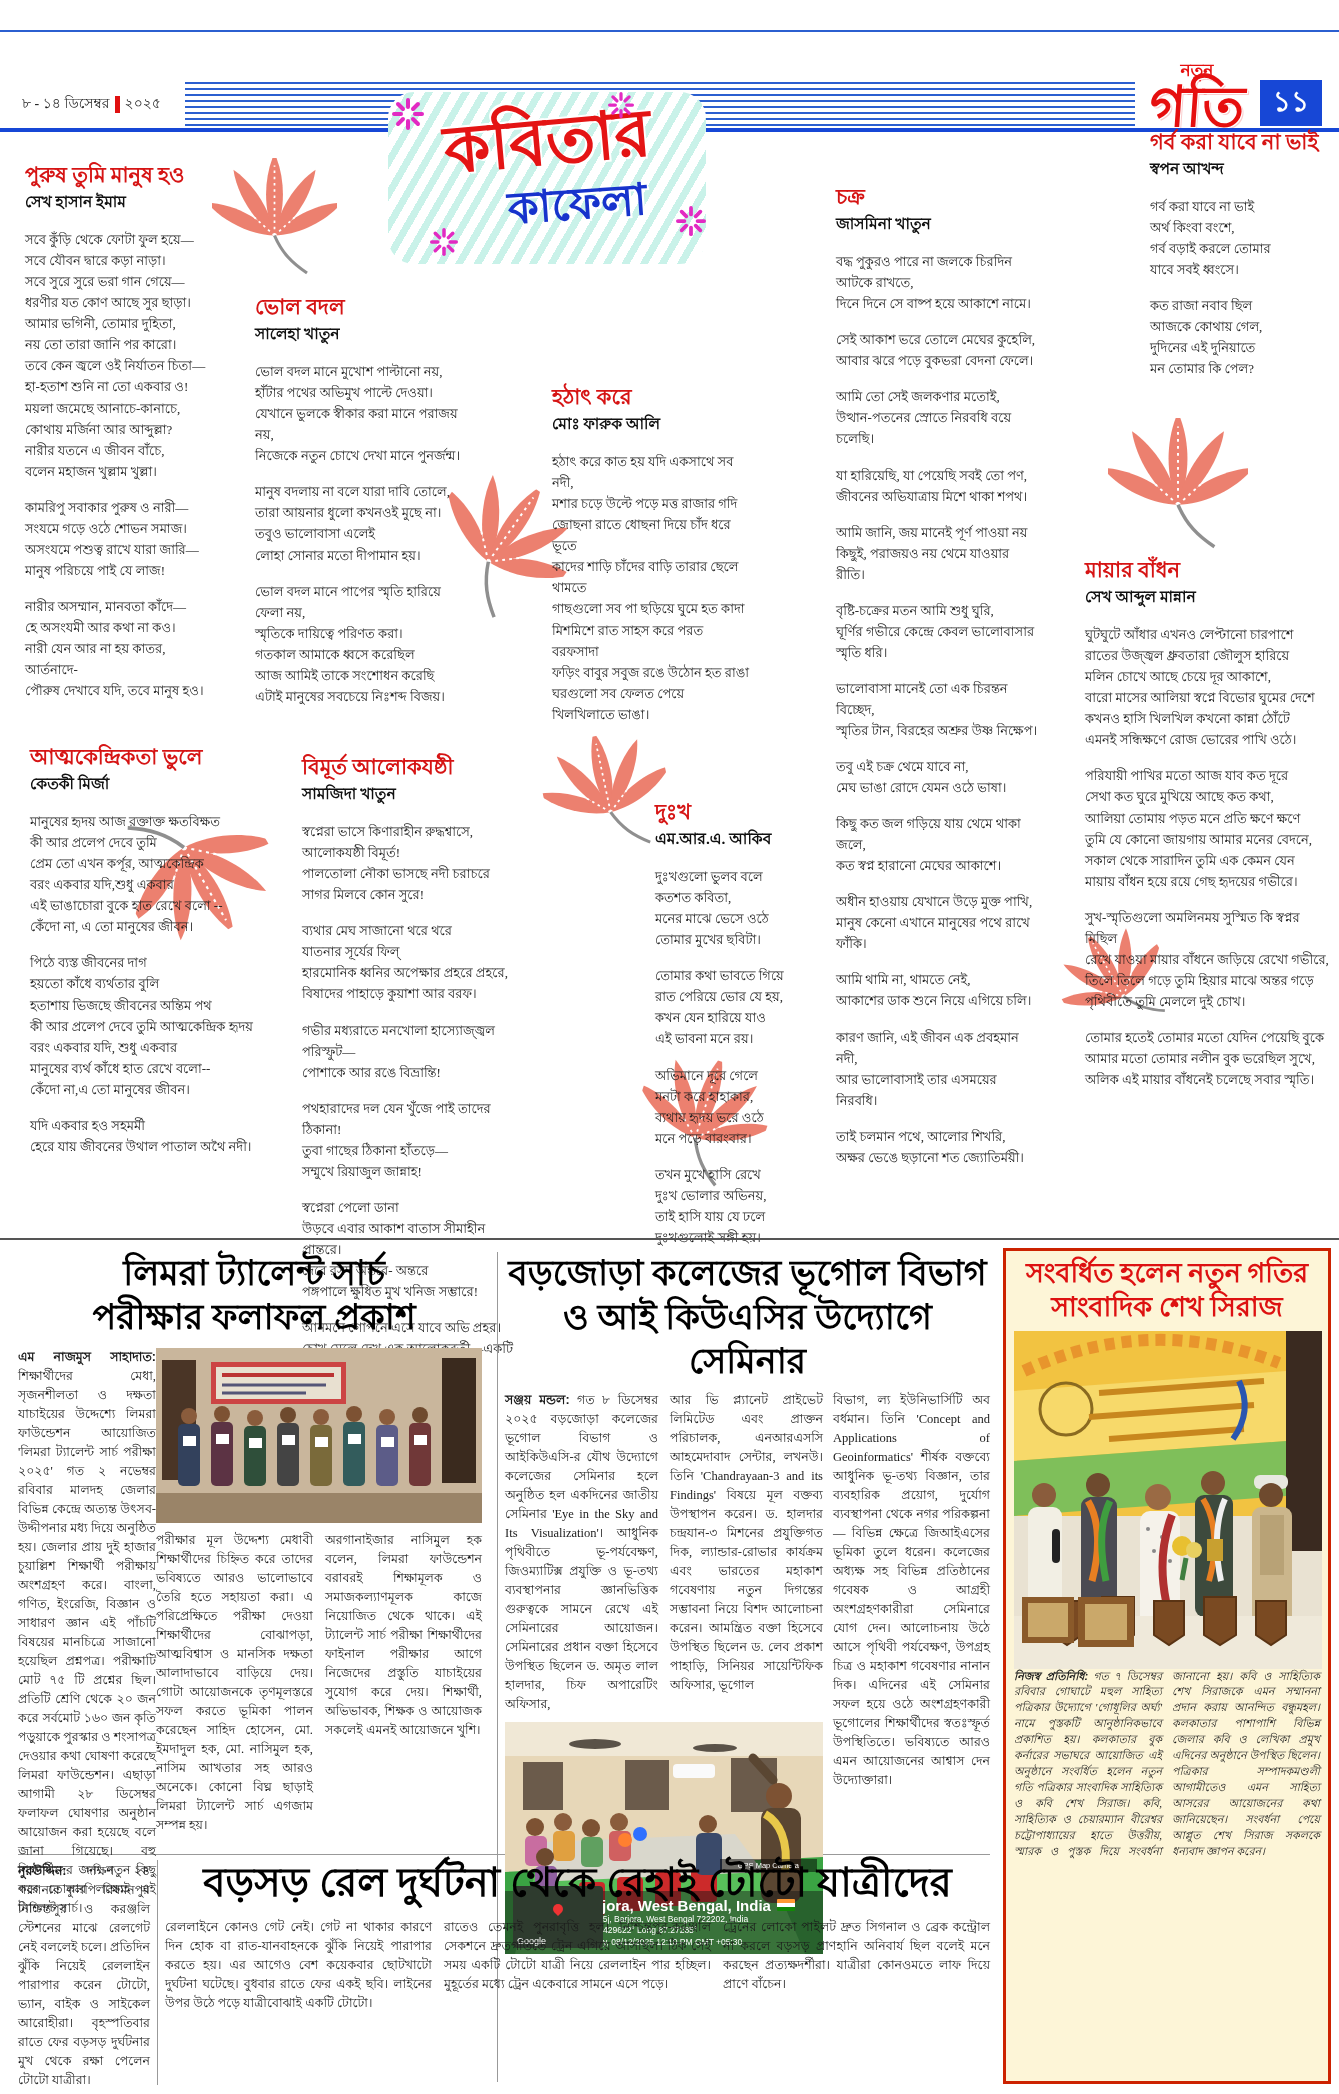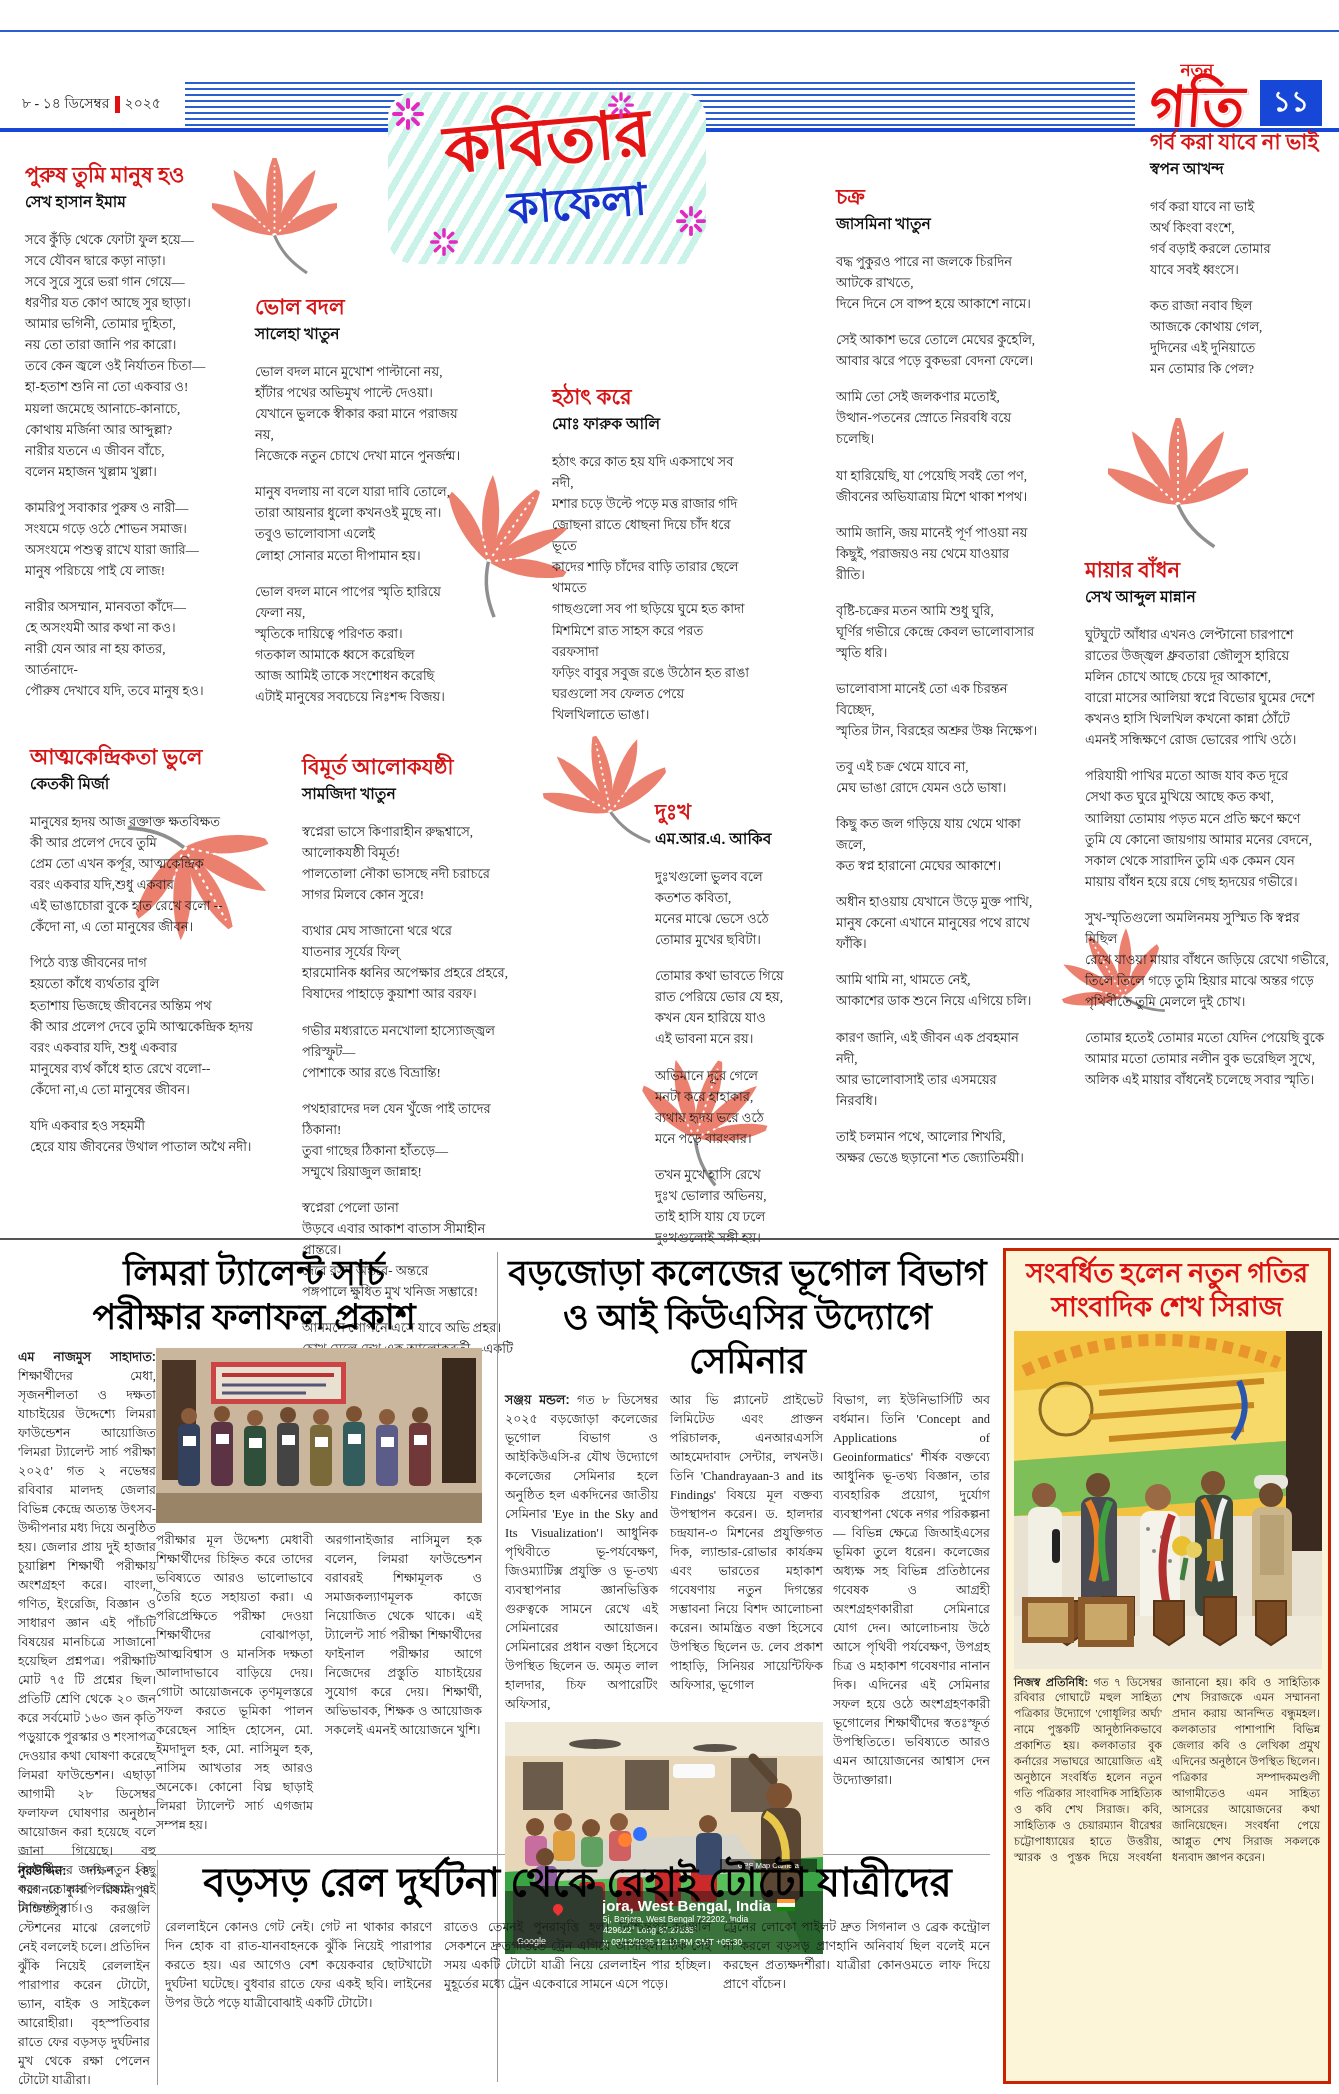--- a/index.html
+++ b/index.html
@@ -52,21 +52,21 @@
   .gps .small{font-size:8.5px;line-height:1.35;}
   .mapthumb{position:absolute;left:8px;bottom:6px;width:90px;height:62px;background:#2e3b2e;border-radius:4px;overflow:hidden;}
   .mapthumb .pin{position:absolute;left:40px;top:18px;width:10px;height:10px;background:#e33;border-radius:50% 50% 50% 0;transform:rotate(-45deg);}
   .mapthumb .glabel{position:absolute;left:4px;bottom:2px;color:#fff;font-size:9px;font-family:"Liberation Sans",sans-serif;}
   .gpsbadge{position:absolute;right:6px;bottom:82px;background:rgba(0,0,0,.5);color:#fff;font-size:7.5px;
             font-family:"Liberation Sans",sans-serif;padding:2px 18px;border-radius:0;}
   
   .felibox{position:absolute;left:1003px;top:1248px;width:328px;height:836px;border:3px solid #cc2200;
            background:#fdf5d7;box-sizing:border-box;padding:6px 8px;}
   .felibox .hl{color:#dd1111;font-size:27px;}
-  .feli-body{margin-top:6px;font-size:11px;line-height:1.45;text-align:justify;column-count:2;column-gap:10px;}
+  .feli-body{font-size:11px;line-height:1.45;text-align:justify;column-count:2;column-gap:10px;font-style:italic;}
 </style>
 </head>
 <body>
 
 <svg width="0" height="0" style="position:absolute">
   <defs>
     <g id="leafshape">
       <g fill="#ec7a68">
         <path transform="rotate(-64 50 62)" d="M50,62 C42,44 42,20 50,2 C58,20 58,44 50,62 Z"></path>
         <path transform="rotate(-32 50 62)" d="M50,62 C42,44 42,18 50,0 C58,18 58,44 50,62 Z"></path>

